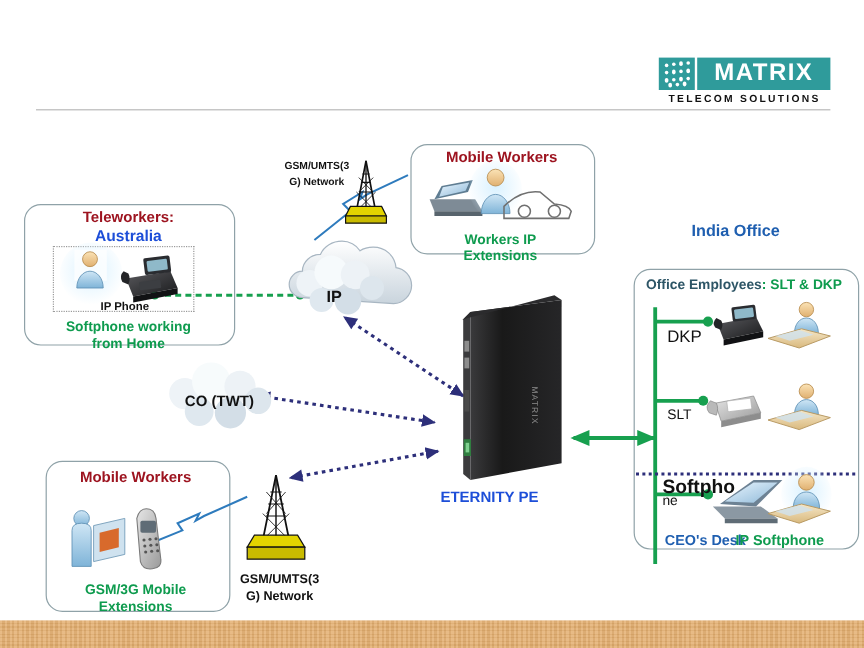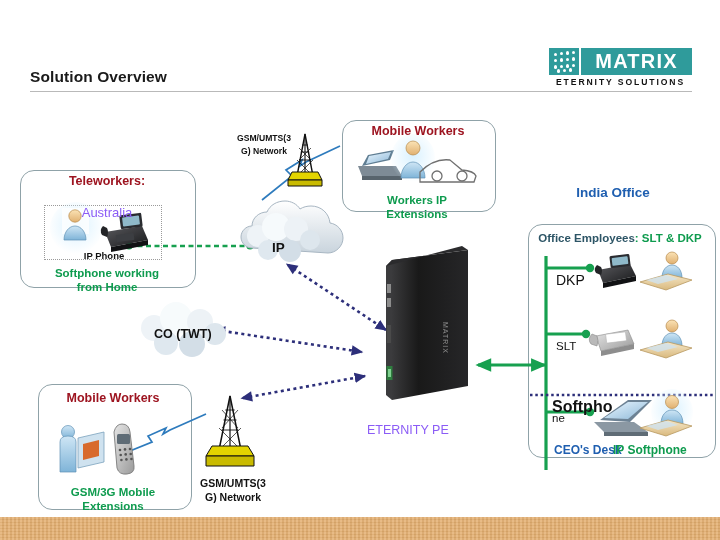--- a/index.html
+++ b/index.html
@@ -67,42 +67,41 @@
   .rbox{
     position:absolute;border:1.4px solid #8fa2a8;border-radius:14px;
     background:transparent;
   }
 
   
   .lbl{position:absolute;white-space:nowrap;line-height:1.15;}
   .lbl-red{color:#9d1420;font-weight:bold;font-size:12.5px;}
   .lbl-green{color:#0e9b4e;font-weight:bold;font-size:11.5px;text-align:center;}
   .lbl-blue{color:#1f5fb0;font-weight:bold;font-size:13.5px;}
-  .lbl-black{color:#8b5cf6;font-weight:normal;font-size:13px;margin-top:16px;}
+  .lbl-black{color:#1d4ed8;font-weight:bold;font-size:13px;}
   .lbl-small{color:#111111;font-size:9.5px;font-weight:bold;}
   .lbl-tower{color:#111111;font-size:8.6px;font-weight:bold;text-align:center;line-height:1.2;}
   .lbl-slate{color:#2d5566;font-weight:bold;font-size:11.5px;}
 
   .center{transform:translateX(-50%);text-align:center;}
 
   
   .dotframe{
     position:absolute;border:1.5px dotted #9a9a9a;
   }
 
   
   svg.ov{position:absolute;left:0;top:0;width:720px;height:540px;overflow:visible;}
   svg.ov *{vector-effect:none;}
 </style>
 </head>
 <body>
 
 <div id="stage">
 
-  <div class="page-title">Solution Overview</div>
   <div class="title-rule"></div>
 
   <div class="logo">
     <div class="logo-row">
       <div class="logo-dots">
         <i style="left:5px;top:5px"></i>
           <i style="left:11px;top:4px"></i>
           <i style="left:17px;top:3.4px"></i>
           <i style="left:23px;top:3px"></i>
         <i style="left:5px;top:11px"></i>
@@ -112,21 +111,21 @@
         <i style="left:5px;top:17.4px"></i>
           <i style="left:11px;top:16.8px"></i>
           <i style="left:17px;top:16.2px"></i>
           <i style="left:23px;top:15.8px"></i>
         <i style="left:8px;top:21.4px"></i>
           <i style="left:14px;top:21px"></i>
           <i style="left:20px;top:20.4px"></i>
       </div>
       <div class="logo-word">MATRIX</div>
     </div>
-    <div class="logo-sub">ETERNITY SOLUTIONS</div>
+    <div class="logo-sub">TELECOM SOLUTIONS</div>
   </div>
 
   <div class="rbox" style="left:20px;top:170px;width:174px;height:116px;"></div>
   <div class="rbox" style="left:342px;top:120px;width:152px;height:90px;"></div>
   <div class="rbox" style="left:528px;top:224px;width:186px;height:232px;"></div>
   <div class="rbox" style="left:38px;top:384px;width:152px;height:124px;"></div>
 
   <div class="dotframe" style="left:44px;top:205px;width:116px;height:53px;"></div>
 
   <svg class="ov" viewBox="0 0 720 540">

